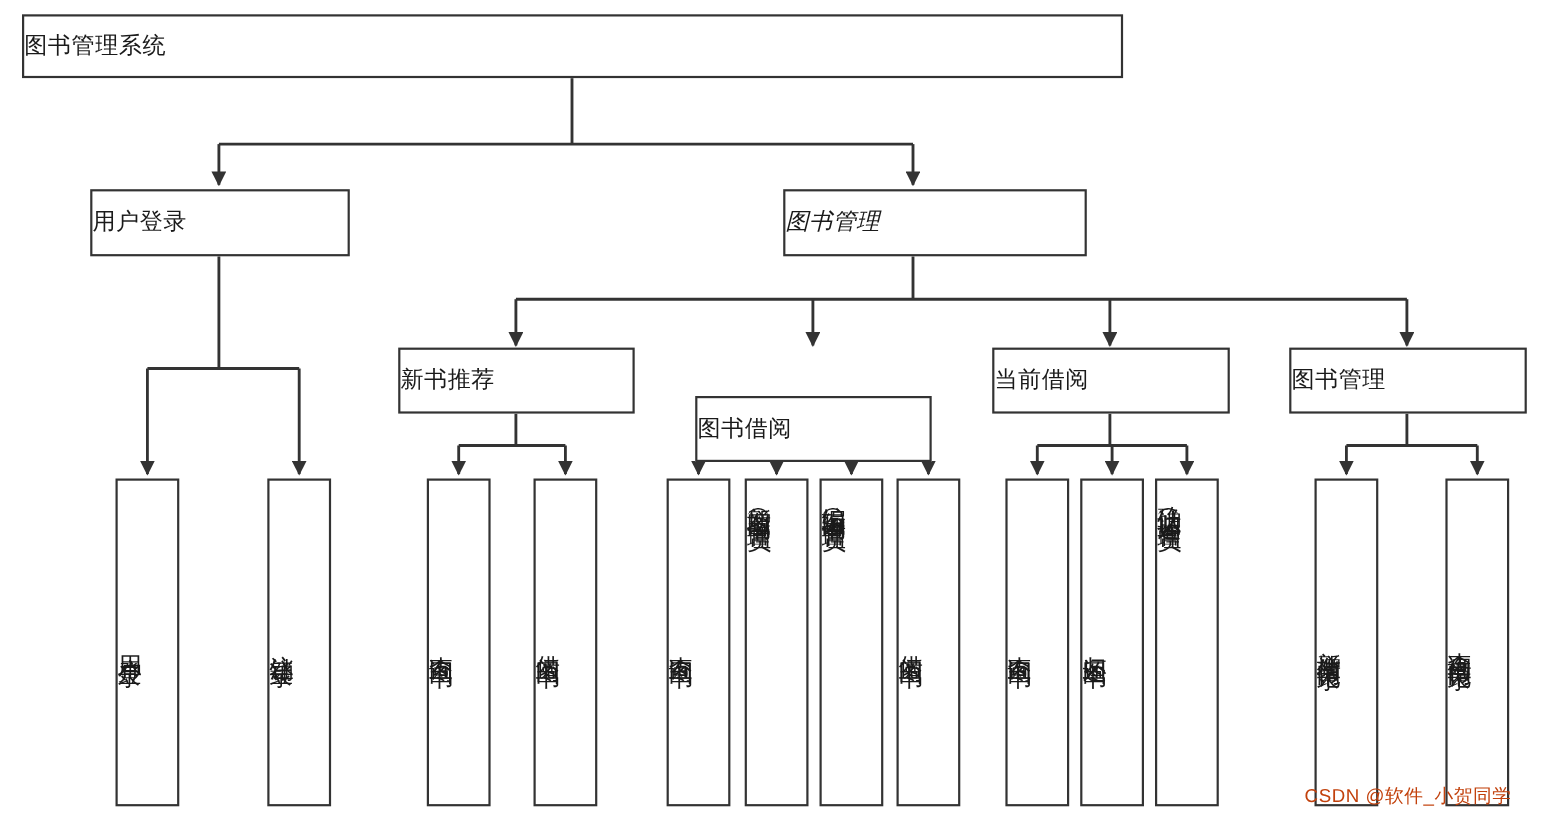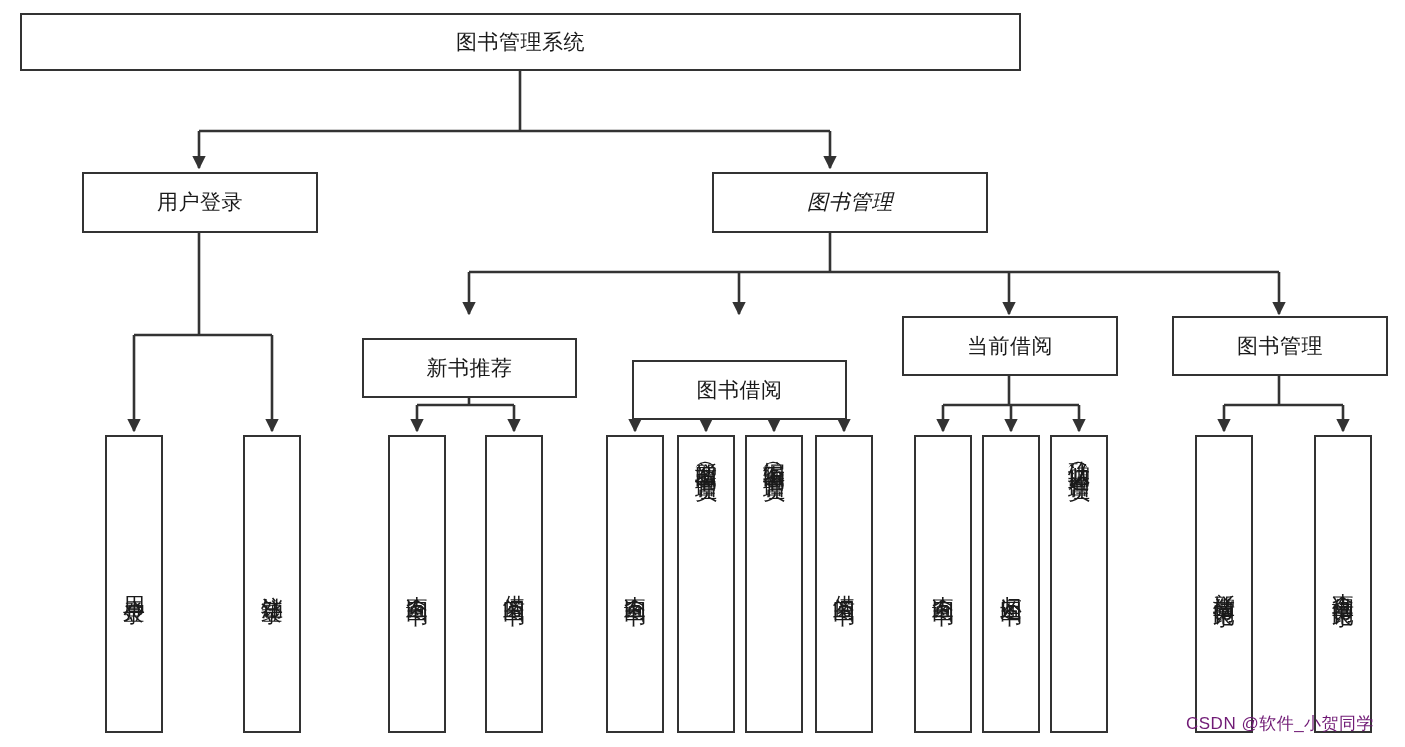--- a/index.html
+++ b/index.html
@@ -25,21 +25,20 @@
     height: 747px;
     pointer-events: none;
   }
   .node {
     position: absolute;
     box-sizing: border-box;
     background: #ffffff;
     border: 2px solid #333333;
     display: flex;
     align-items: center;
-    justify-content: center;
     color: #1a1a1a;
     z-index: 2;
   }
   .node .label {
     display: block;
     text-align: center;
     line-height: 1.08;
   }
   
   .node.horiz .label {
@@ -59,21 +58,21 @@
     letter-spacing: 3px;
     line-height: 1;
     white-space: nowrap;
   }
   .node.vert.mid {
     align-items: center;
     padding-top: 0;
   }
   #watermark {
     position: absolute;
-    color: #701a75;
+    color: #c2410c;
     font-size: 17px;
     white-space: nowrap;
     z-index: 3;
     left: 1186px;
     top: 712px;
     letter-spacing: 0.5px;
   }
 </style>
 </head>
 <body>
@@ -134,21 +133,21 @@
     <span class="label">图书管理系统</span>
   </div>
 
   <div class="node horiz" style="left:82px; top:172px; width:236px; height:61px;">
     <span class="label">用户登录</span>
   </div>
   <div class="node horiz" style="left:712px; top:172px; width:276px; height:61px;font-style:italic;">
     <span class="label">图书管理</span>
   </div>
 
-  <div class="node horiz" style="left:362px; top:316px; width:215px; height:60px;margin-top:22px;">
+  <div class="node horiz" style="left:362px; top:316px; width:215px; height:60px;">
     <span class="label">新书推荐</span>
   </div>
   <div class="node horiz" style="left:632px; top:316px; width:215px; height:60px;margin-top:44px;">
     <span class="label">图书借阅</span>
   </div>
   <div class="node horiz" style="left:902px; top:316px; width:216px; height:60px;">
     <span class="label">当前借阅</span>
   </div>
   <div class="node horiz" style="left:1172px; top:316px; width:216px; height:60px;">
     <span class="label">图书管理</span>

